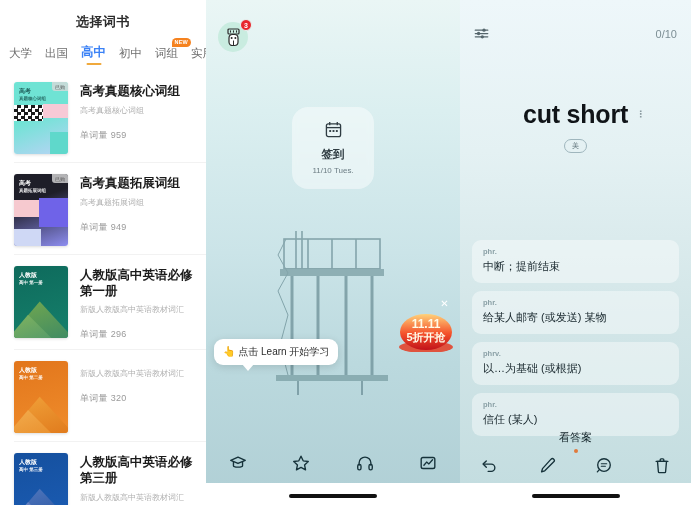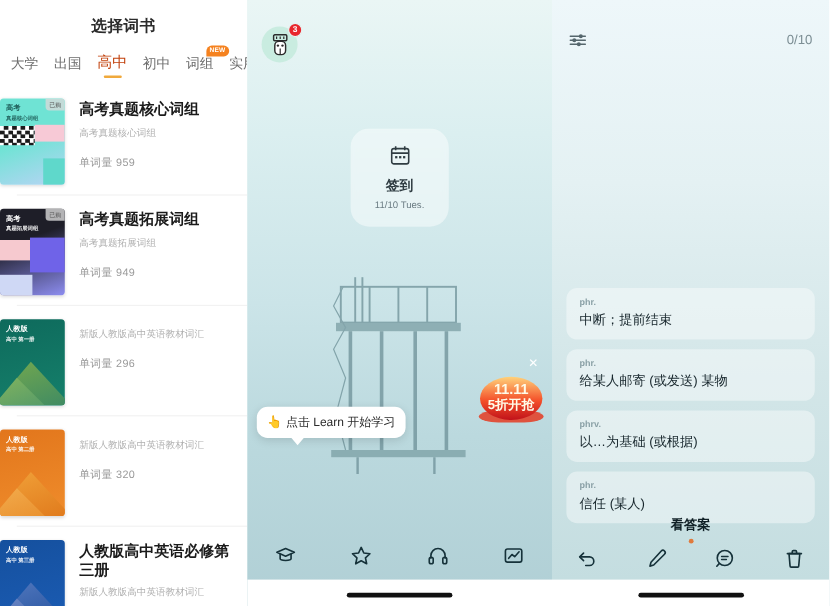--- a/index.html
+++ b/index.html
@@ -21,34 +21,34 @@
     background: #fff;
   }
   .tabbar {
     display: flex; align-items: flex-end; gap: 13px;
     padding: 0 9px 6px 9px; background: #fff; position: relative;
   }
   .tab {
     font-size: 11.5px; color: #6d6d6d; position: relative;
     padding-bottom: 4px; white-space: nowrap;
   }
-  .tab.active { color: #c2410c; font-weight: 400; font-size: 12.5px; }
+  .tab.active { color: #3b82f6; font-weight: 700; font-size: 12.5px; }
   .tab.active::after {
     content: ""; position: absolute; left: 50%; transform: translateX(-50%);
     bottom: 0px; width: 15px; height: 2.5px; border-radius: 2px; background: #f0a93c;
   }
   .tab .newbadge {
     position: absolute; top: -8px; right: -13px;
     background: #f5821f; color: #fff; font-size: 5.5px; font-weight: 700;
     padding: 1px 3px; border-radius: 5px 5px 5px 0; line-height: 1.2;
     letter-spacing: .2px;
   }
   .booklist { height: 455px; overflow: hidden; background: #fff; }
   .bookrow {
-    display: flex; padding: 11px 12px 9px 0; gap: 12px; position: relative;
+    display: flex; padding: 11px 12px 9px 14px; gap: 12px; position: relative;
   }
   .bookrow::after {
     content: ""; position: absolute; left: 14px; right: 0; bottom: 0;
     height: 1px; background: #f2f2f2;
   }
   .cover {
     width: 54px; height: 72px; border-radius: 3px; flex: none;
     position: relative; overflow: hidden;
     box-shadow: 0 1px 3px rgba(0,0,0,.14);
   }
@@ -194,21 +194,21 @@
   .options { position: absolute; top: 240px; left: 12px; right: 12px; }
   .opt {
     background: rgba(255,255,255,.42); border-radius: 9px;
     padding: 7px 11px 9px 11px; margin-bottom: 8px;
   }
   .opt .pos { font-size: 7.5px; color: #8aa0a6; font-weight: bold; }
   .opt .mean { font-size: 11px; color: #17262c; margin-top: 3px; }
   .see-answer {
     position: absolute; bottom: 52px; left: 0; right: 0; text-align: center;
   }
-  .see-answer .sa-text { font-size: 11px; color: #102026; font-weight: 700; margin-top: 13px; }
+  .see-answer .sa-text { font-size: 11px; color: #102026; font-weight: 400; margin-top: 13px; }
   .sa-dot { width: 4px; height: 4px; border-radius: 50%; background: #e07a3c; margin: 4px auto 0; }
   .r-toolbar {
     position: absolute; left: 0; right: 0; bottom: 22px; height: 36px;
     display: flex; align-items: center; justify-content: space-around;
   }
   .r-bottom-white { position: absolute; left:0; right:0; bottom:0; height: 22px; background:#fff; }
   .icon-btn { display: flex; align-items: center; justify-content: center; cursor: pointer; }
 </style>
 </head>
 <body>
@@ -277,20 +277,21 @@
             </div>
             <div class="sq1"></div>
             <div class="sq2"></div>
             <div class="sq3"></div>
             <div class="cv-label">
               <span class="l1">人教版</span>
               <span class="l2">高中 第一册</span>
             </div>
           </div>
           <div class="bookinfo">
+            <div class="book-title">人教版高中英语必修第一册</div>
             <div class="book-sub">新版人教版高中英语教材词汇</div>
             <div class="book-count"><span>单词量</span> <span>296</span></div>
           </div>
         </div>
         <div class="bookrow">
           <div class="cover cv-orange cv-dark">
             <div class="cv-grad">
               <div class="mt1"></div>
               <div class="mt2"></div>
             </div>
@@ -441,20 +442,29 @@
           <line x1="1.5" y1="9" x2="16.5" y2="9" stroke="#55666c" stroke-width="1.5" stroke-linecap="round"></line>
           <line x1="1.5" y1="13" x2="16.5" y2="13" stroke="#55666c" stroke-width="1.5" stroke-linecap="round"></line>
           <circle cx="12" cy="5" r="2" fill="#55666c"></circle>
           <circle cx="5.5" cy="9" r="2" fill="#55666c"></circle>
           <circle cx="10" cy="13" r="2" fill="#55666c"></circle>
         </svg>
       </div>
       <div class="r-progress">0/10</div>
     </div>
 
+    <div class="word-block">
+      <div class="word">
+        <span>cut short</span>
+        <span class="word-menu">⋮</span>
+      </div>
+      <div>
+        <span class="pron-pill">美</span>
+      </div>
+    </div>
 
     <div class="options" id="options">
         <div class="opt">
           <div class="pos">phr.</div>
           <div class="mean">中断；提前结束</div>
         </div>
         <div class="opt">
           <div class="pos">phr.</div>
           <div class="mean">给某人邮寄 (或发送) 某物</div>
         </div>

